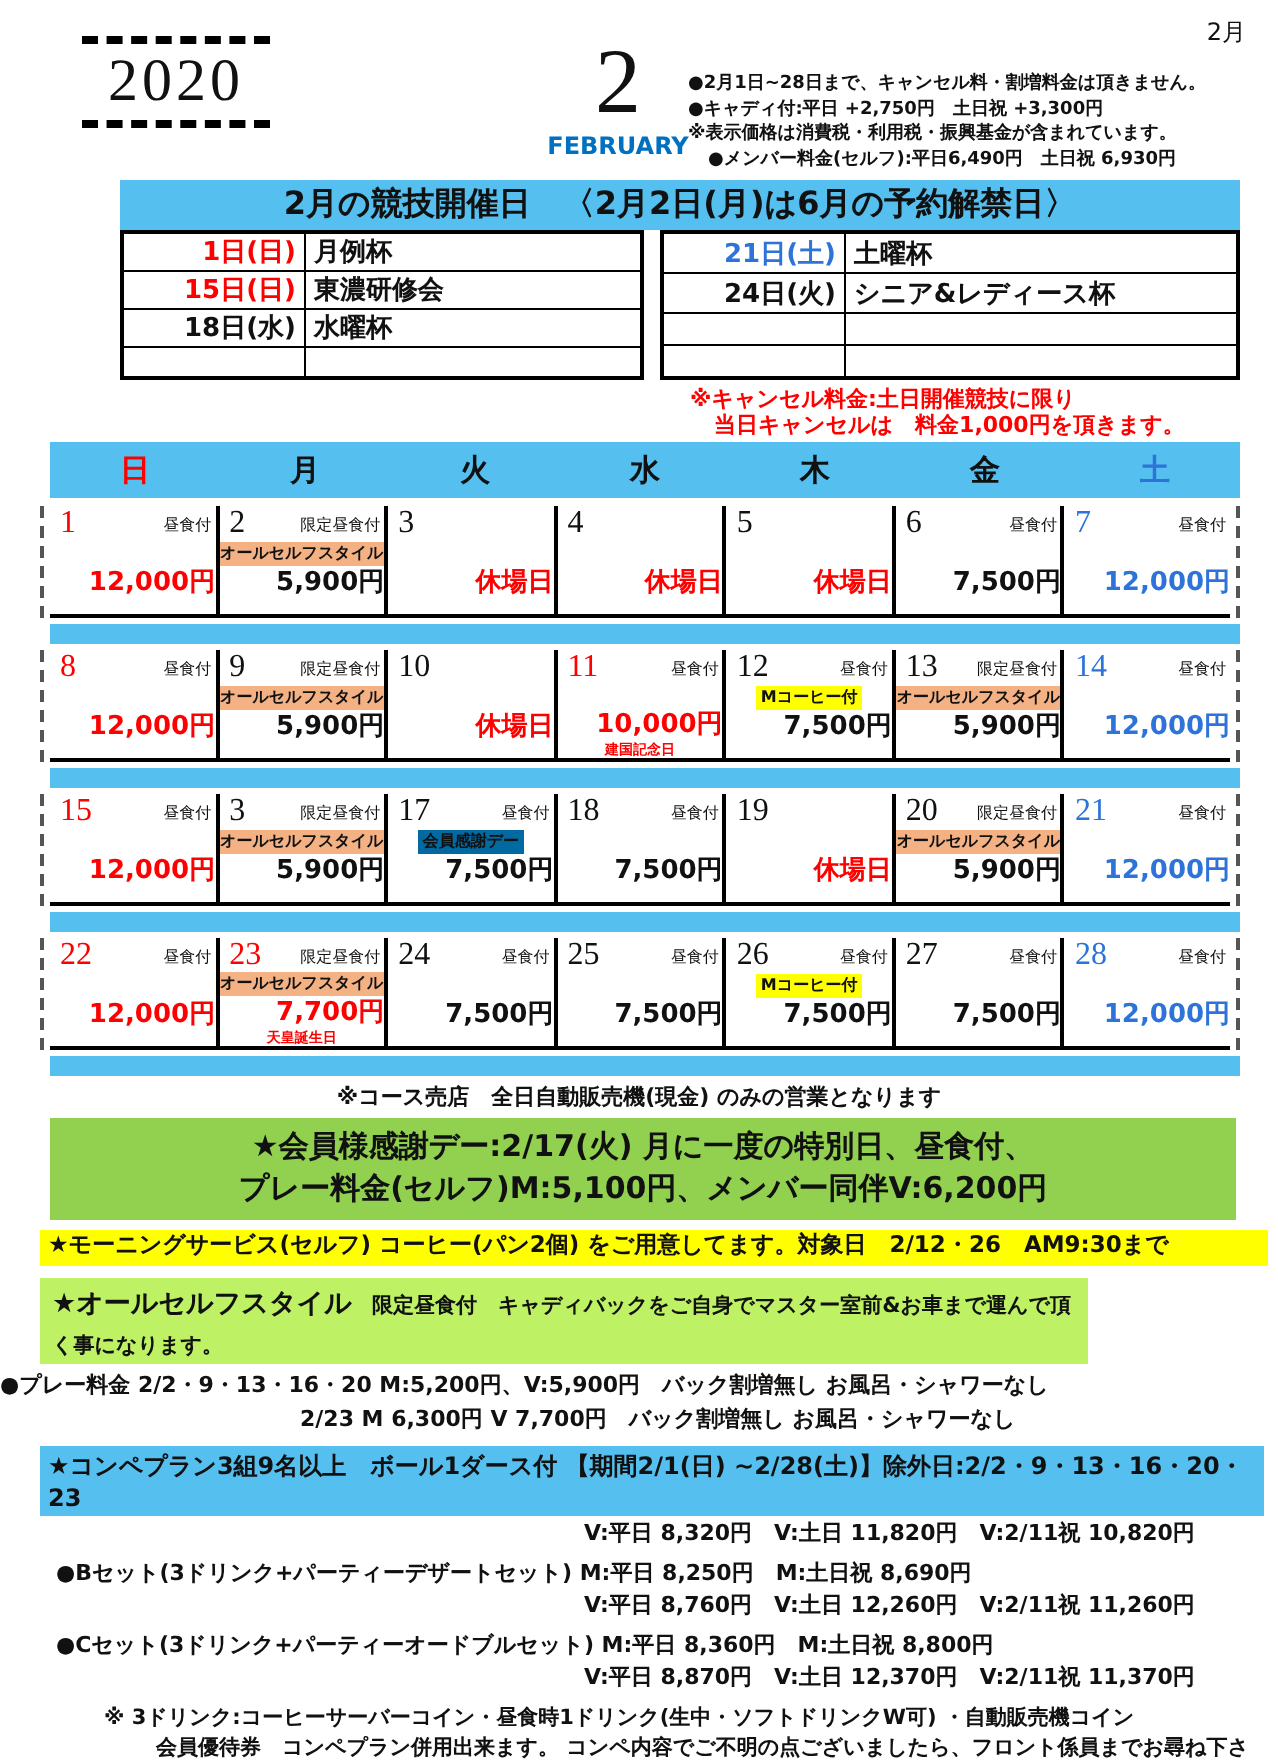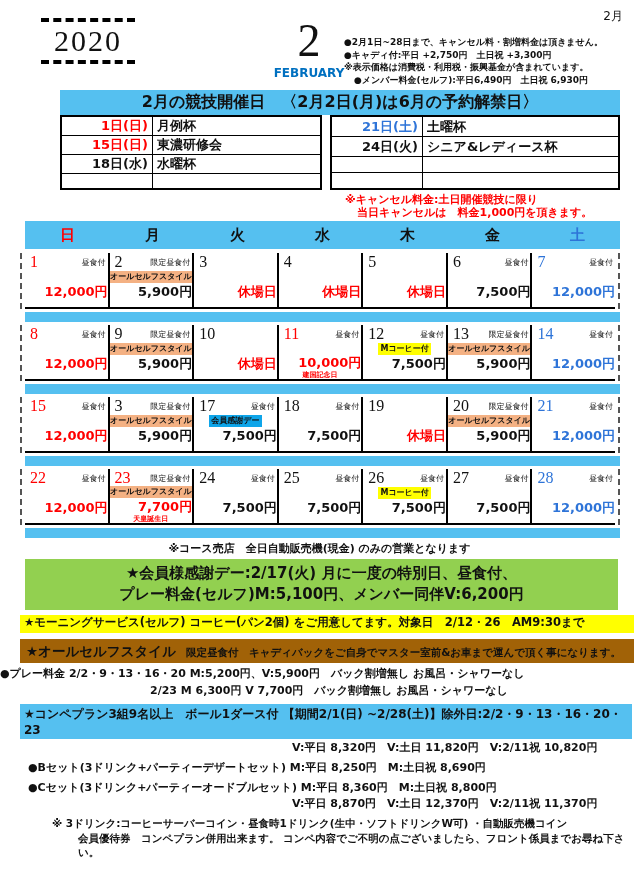--- a/index.html
+++ b/index.html
@@ -39,32 +39,32 @@
     padding:0 3px;box-sizing:border-box;}
   .week-inner{display:flex;border-bottom:2px solid #000;}
   .day-cell{flex:1;height:54px;display:flex;flex-direction:column;background:#fff;overflow:hidden;}
   .day-cell + .day-cell{border-left:2px solid #000;}
   .day-top{display:flex;height:17px;padding:1px 2px 0 5px;align-items:flex-start;}
   .day-num{font-family:"Liberation Serif",serif;font-size:16px;line-height:16px;}
   .day-num.red{color:#FF0000;} .day-num.blue{color:#2E74D8;}
   .day-tag{margin-left:auto;font-size:8px;font-weight:normal;padding-top:3px;white-space:nowrap;}
   .day-mid{height:12px;display:flex;justify-content:center;align-items:center;}
   .day-badge{font-size:8px;font-weight:bold;line-height:10px;padding:1px 2px;white-space:nowrap;}
-  .day-badge.orange{background:#F4B183;} .day-badge.yellow{background:#FFFF00;} .day-badge.green{background:#0ea5e9;}
+  .day-badge.orange{background:#F4B183;} .day-badge.yellow{background:#FFFF00;} .day-badge.green{background:#0369a1;}
   .day-price{text-align:right;font-size:13px;font-weight:bold;height:17px;line-height:17px;}
   .day-price.red{color:#FF0000;} .day-price.blue{color:#2E74D8;}
   .day-note{text-align:center;font-size:7px;font-weight:bold;color:#FF0000;height:8px;line-height:8px;}
   .week-strip{margin:3px 0 3px 25px;width:595px;height:10px;background:#55C0F0;}
   
   .vending-note{text-align:center;font-size:11px;font-weight:bold;margin-top:2px;}
   .thanks-box{margin:3px 0 0 25px;width:593px;background:#92D050;text-align:center;padding:4px 0 5px;}
   .thanks-line{font-size:15px;font-weight:bold;line-height:21px;}
   .morning-bar{margin:5px 0 0 20px;width:614px;background:#FFFF00;font-size:11.5px;font-weight:bold;
     padding:0 0 3px 4px;box-sizing:border-box;}
-  .allself-bar{margin:6px 0 0 20px;width:614px;background:#a16207;padding:2px 0 2px 6px;box-sizing:border-box;}
+  .allself-bar{margin:6px 0 0 20px;width:524px;background:#bef264;padding:2px 0 2px 6px;box-sizing:border-box;}
   .as-title{font-size:13.5px;font-weight:bold;margin-right:10px;}
   .as-sub{font-size:10.5px;font-weight:bold;}
   .allself-l1{font-size:11px;font-weight:bold;margin-top:3px;}
   .allself-l2{margin-left:150px;font-size:11px;font-weight:bold;margin-top:2px;}
   .compe-bar{margin:6px 0 0 20px;width:612px;background:#55C0F0;font-size:12px;font-weight:bold;
     padding:2px 0 2px 4px;box-sizing:border-box;}
   .set-m{margin-left:28px;font-size:11px;font-weight:bold;margin-top:5px;white-space:nowrap;}
   .set-v{margin-left:292px;font-size:11px;font-weight:bold;margin-top:1px;white-space:nowrap;}
   .compe-note1{margin-left:52px;font-size:10.5px;font-weight:bold;margin-top:6px;}
   .compe-note2{margin-left:78px;font-size:10.5px;font-weight:bold;margin-top:1px;}
@@ -424,19 +424,20 @@
   <div class="allself-bar">
     <span class="as-title">★オールセルフスタイル</span><span class="as-sub">限定昼食付　キャディバックをご自身でマスター室前&amp;お車まで運んで頂く事になります。</span>
   </div>
   <div class="allself-l1">●プレー料金 2/2・9・13・16・20 M:5,200円、V:5,900円　バック割増無し お風呂・シャワーなし</div>
   <div class="allself-l2">2/23 M 6,300円 V 7,700円　バック割増無し お風呂・シャワーなし</div>
 
   <div class="compe-bar">★コンペプラン3組9名以上　ボール1ダース付 【期間2/1(日) ~2/28(土)】除外日:2/2・9・13・16・20・23</div>
   <div id="compe-sets">
       <div class="set-v">V:平日 8,320円　V:土日 11,820円　V:2/11祝 10,820円</div>
       <div class="set-m">●Bセット(3ドリンク+パーティーデザートセット) M:平日 8,250円　M:土日祝 8,690円</div>
+      <div class="set-v">V:平日 8,760円　V:土日 12,260円　V:2/11祝 11,260円</div>
       <div class="set-m">●Cセット(3ドリンク+パーティーオードブルセット) M:平日 8,360円　M:土日祝 8,800円</div>
       <div class="set-v">V:平日 8,870円　V:土日 12,370円　V:2/11祝 11,370円</div>
     </div>
   <div class="compe-note1">※ 3ドリンク:コーヒーサーバーコイン・昼食時1ドリンク(生中・ソフトドリンクW可) ・自動販売機コイン</div>
   <div class="compe-note2">会員優待券　コンペプラン併用出来ます。 コンペ内容でご不明の点ございましたら、フロント係員までお尋ね下さい。</div>
 
 </div>
 
 </body></html>

